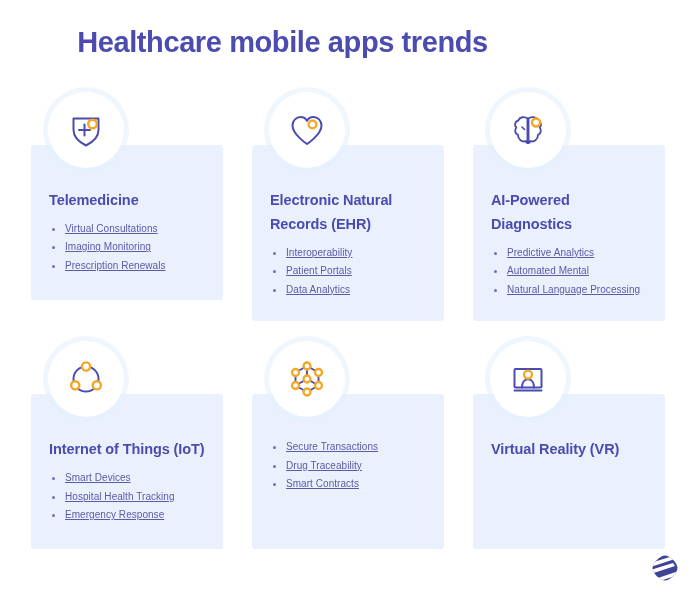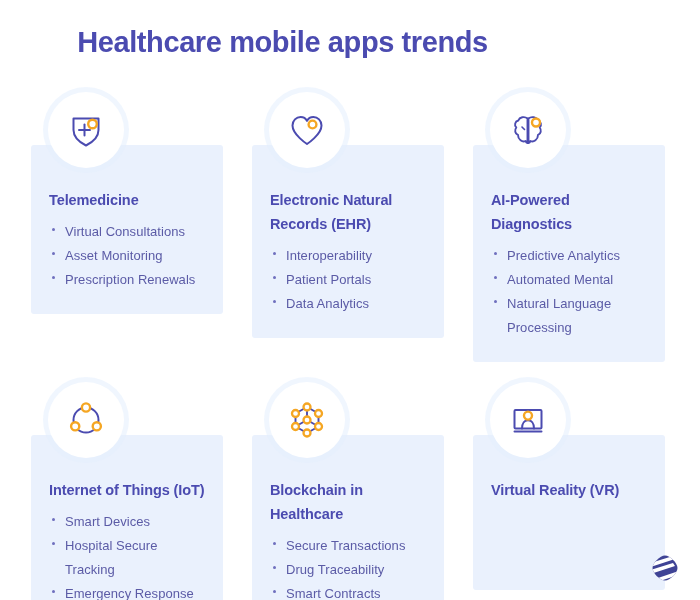--- a/index.html
+++ b/index.html
@@ -86,24 +86,25 @@
     margin-bottom: 7px;
   }
 
   .card-list {
     list-style: none;
   }
 
   .card-list li {
     position: relative;
     padding-left: 16px;
-    font-size: 13px;
+    font-size: 10px;
     color: #5b5ba6;
     line-height: 1.85;
     letter-spacing: 0.05px;
+    text-decoration: underline;
   }
 
   .card-list li::before {
     content: "";
     position: absolute;
     left: 3px;
     top: 8px;
     width: 3px;
     height: 3px;
     border-radius: 50%;
@@ -134,21 +135,21 @@
           <path d="M7.5 8.5 H32.5 V20 C32.5 27.5 27 32 20 35.5 C13 32 7.5 27.5 7.5 20 Z" fill="none" stroke="#4b4bb0" stroke-width="2" stroke-linejoin="round"></path>
           <line x1="13" y1="20" x2="24" y2="20" stroke="#4b4bb0" stroke-width="2" stroke-linecap="round"></line>
           <line x1="18.5" y1="14.5" x2="18.5" y2="25.5" stroke="#4b4bb0" stroke-width="2" stroke-linecap="round"></line>
           <circle cx="26.5" cy="14" r="4.3" fill="#ffffff" stroke="#f5a623" stroke-width="2.4"></circle>
         </svg>
       </div>
       <div class="card-body">
         <div class="card-title">Telemedicine</div>
         <ul class="card-list">
           <li>Virtual Consultations</li>
-          <li>Asset Monitoring</li>
+          <li>Imaging Monitoring</li>
           <li>Prescription Renewals</li>
         </ul>
       </div>
     </div>
 
     <div class="card">
       <div class="icon-badge">
         <svg width="40" height="40" viewBox="0 0 40 40">
           <path d="M20 34 C20 34 5.5 24.5 5.5 15.5 C5.5 10.5 9.3 7 13.6 7 C16.6 7 18.9 8.7 20 10.9 C21.1 8.7 23.4 7 26.4 7 C30.7 7 34.5 10.5 34.5 15.5 C34.5 24.5 20 34 20 34 Z" fill="none" stroke="#4b4bb0" stroke-width="2" stroke-linejoin="round"></path>
           <circle cx="25.5" cy="14.5" r="3.9" fill="#ffffff" stroke="#f5a623" stroke-width="2.4"></circle>
@@ -190,21 +191,21 @@
           <circle cx="20" cy="20" r="12.5" fill="none" stroke="#4b4bb0" stroke-width="2"></circle>
           <circle cx="20" cy="7.5" r="4.1" fill="#ffffff" stroke="#f5a623" stroke-width="2.4"></circle>
           <circle cx="9.2" cy="26.3" r="4.1" fill="#ffffff" stroke="#f5a623" stroke-width="2.4"></circle>
           <circle cx="30.8" cy="26.3" r="4.1" fill="#ffffff" stroke="#f5a623" stroke-width="2.4"></circle>
         </svg>
       </div>
       <div class="card-body">
         <div class="card-title">Internet of Things (IoT)</div>
         <ul class="card-list">
           <li>Smart Devices</li>
-          <li>Hospital Secure Tracking</li>
+          <li>Hospital Health Tracking</li>
           <li>Emergency Response</li>
         </ul>
       </div>
     </div>
 
     <div class="card">
       <div class="icon-badge">
         <svg width="40" height="40" viewBox="0 0 40 40">
           <g stroke="#4b4bb0" stroke-width="1.9" fill="none" stroke-linecap="round">
             <line x1="20" y1="7" x2="31.5" y2="13.5"></line>
@@ -222,21 +223,20 @@
             <circle cx="31.5" cy="13.5" r="3.5"></circle>
             <circle cx="31.5" cy="26.5" r="3.5"></circle>
             <circle cx="20" cy="33" r="3.5"></circle>
             <circle cx="8.5" cy="26.5" r="3.5"></circle>
             <circle cx="8.5" cy="13.5" r="3.5"></circle>
             <circle cx="20" cy="20" r="3.5"></circle>
           </g>
         </svg>
       </div>
       <div class="card-body">
-        <div class="card-title">Blockchain in Healthcare</div>
         <ul class="card-list">
           <li>Secure Transactions</li>
           <li>Drug Traceability</li>
           <li>Smart Contracts</li>
         </ul>
       </div>
     </div>
 
     <div class="card">
       <div class="icon-badge">

